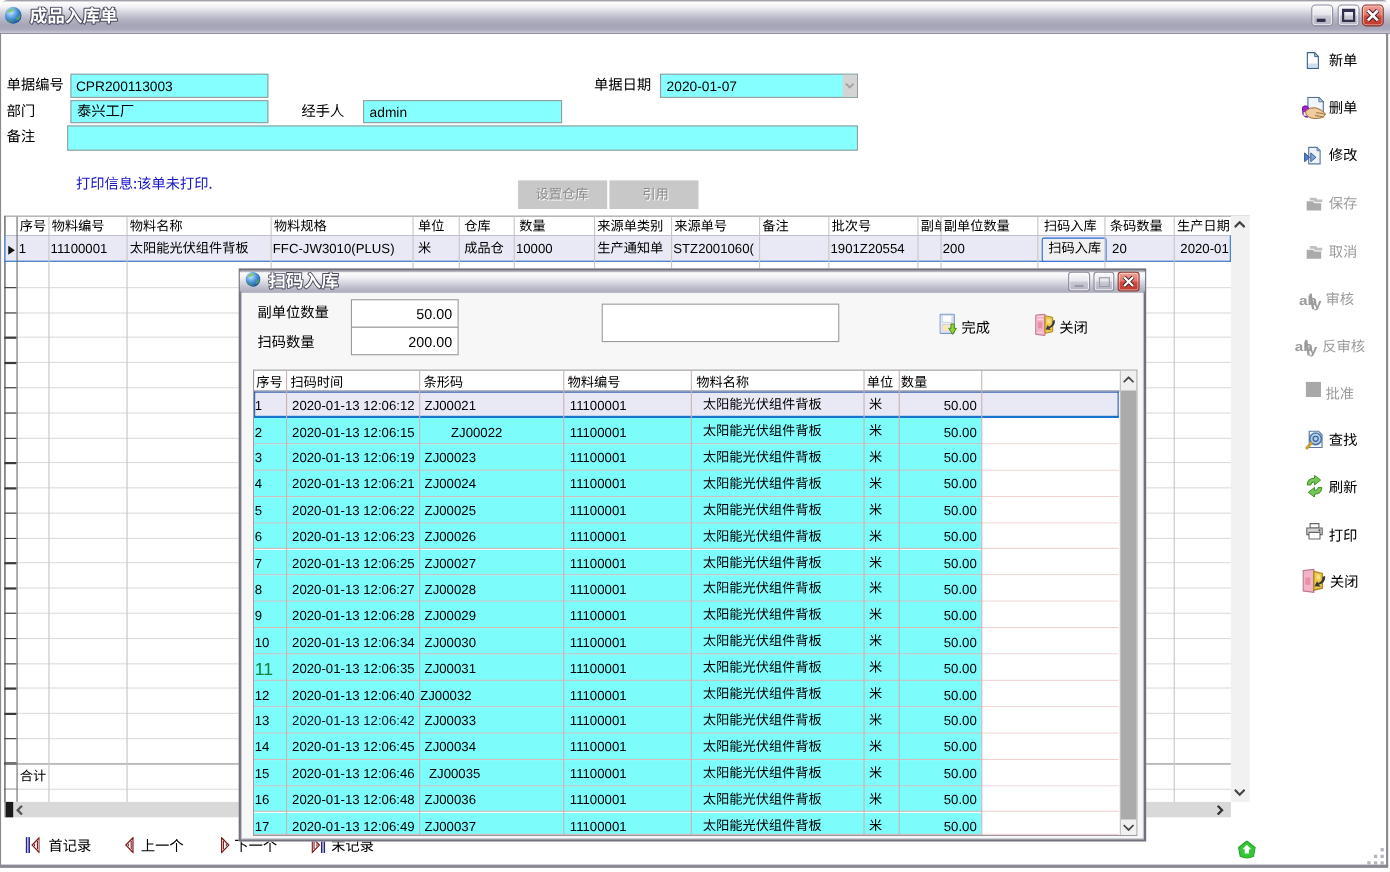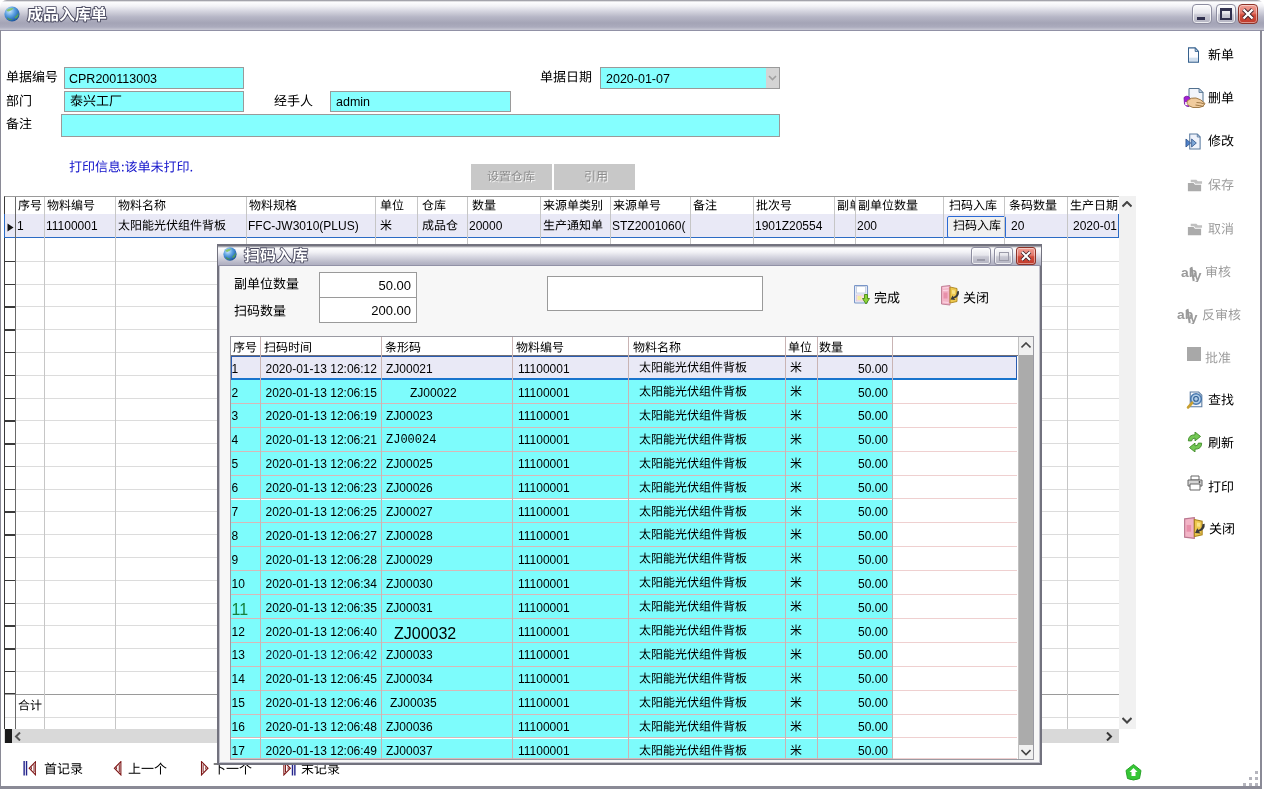--- a/index.html
+++ b/index.html
@@ -297,21 +297,21 @@
         <use href="#g68" x="0"></use>
       </g>
     </svg></div>
 <div style="position:absolute;left:421px;top:219px;line-height:0;"><svg width="38.0" height="15.0" viewBox="-1 0 38.0 15.0">
       <g fill="#000" transform="translate(0,10.56) scale(0.01200)">
         <use href="#g69" x="0"></use>
         <use href="#g70" x="1000"></use>
         <use href="#g32" x="2000"></use>
       </g>
     </svg></div>
-<div style="position:absolute;left:469px;top:219px;font-size:12px;color:#000; white-space:nowrap;">20000</div>
+<div style="position:absolute;left:469px;top:219px;font-size:12px;color:#000; white-space:nowrap;">10000</div>
 <div style="position:absolute;left:542px;top:219px;line-height:0;"><svg width="62.0" height="15.0" viewBox="-1 0 62.0 15.0">
       <g fill="#000" transform="translate(0,10.56) scale(0.01200)">
         <use href="#g57" x="0"></use>
         <use href="#g58" x="1000"></use>
         <use href="#g71" x="2000"></use>
         <use href="#g72" x="3000"></use>
         <use href="#g5" x="4000"></use>
       </g>
     </svg></div>
 <div style="position:absolute;left:612px;top:219px;font-size:12px;color:#000; white-space:nowrap;">STZ2001060(</div>
@@ -814,21 +814,21 @@
 <div style="position:absolute;left:789px;top:408.9px;line-height:0;z-index:55;"><svg width="14.0" height="15.0" viewBox="-1 0 14.0 15.0">
       <g fill="#000" transform="translate(0,10.56) scale(0.01200)">
         <use href="#g68" x="0"></use>
       </g>
     </svg></div>
 <div style="position:absolute;left:0px;top:0px;font-size:12px;color:#000;left:818px;top:409.4px;width:70px;text-align:right;z-index:55; white-space:nowrap;">50.00</div>
 <div class="abs" style="left:231px;top:427.8px;width:661px;height:23.9px;background:#7dfcfc;border-bottom:1px solid #d8b8b8;z-index:54;"></div>
 <div class="abs" style="left:892px;top:427.8px;width:125px;height:23.9px;background:#fff;border-bottom:1px solid #efd0d0;z-index:54;"></div>
 <div style="position:absolute;left:231.5px;top:433.3px;font-size:12px;color:#000;z-index:55; white-space:nowrap;">4</div>
 <div style="position:absolute;left:265.5px;top:433.3px;font-size:12px;color:#000;z-index:55; white-space:nowrap;">2020-01-13 12:06:21</div>
-<div style="position:absolute;left:386px;top:433.3px;font-size:12px;color:#000;z-index:55; white-space:nowrap;font-family:Liberation Mono, monospace;">ZJ00024</div>
+<div style="position:absolute;left:386px;top:433.3px;font-size:12px;color:#000;z-index:55; white-space:nowrap;">ZJ00024</div>
 <div style="position:absolute;left:518px;top:433.3px;font-size:12px;color:#000;z-index:55; white-space:nowrap;">11100001</div>
 <div style="position:absolute;left:638px;top:432.8px;line-height:0;z-index:55;"><svg width="110.0" height="15.0" viewBox="-1 0 110.0 15.0">
       <g fill="#000" transform="translate(0,10.56) scale(0.01200)">
         <use href="#g59" x="0"></use>
         <use href="#g60" x="1000"></use>
         <use href="#g61" x="2000"></use>
         <use href="#g62" x="3000"></use>
         <use href="#g63" x="4000"></use>
         <use href="#g64" x="5000"></use>
         <use href="#g65" x="6000"></use>
@@ -1014,21 +1014,21 @@
 <div style="position:absolute;left:789px;top:600.1px;line-height:0;z-index:55;"><svg width="14.0" height="15.0" viewBox="-1 0 14.0 15.0">
       <g fill="#000" transform="translate(0,10.56) scale(0.01200)">
         <use href="#g68" x="0"></use>
       </g>
     </svg></div>
 <div style="position:absolute;left:0px;top:0px;font-size:12px;color:#000;left:818px;top:600.6px;width:70px;text-align:right;z-index:55; white-space:nowrap;">50.00</div>
 <div class="abs" style="left:231px;top:619px;width:661px;height:23.9px;background:#7dfcfc;border-bottom:1px solid #d8b8b8;z-index:54;"></div>
 <div class="abs" style="left:892px;top:619px;width:125px;height:23.9px;background:#fff;border-bottom:1px solid #efd0d0;z-index:54;"></div>
 <div style="position:absolute;left:231.5px;top:624.5px;font-size:12px;color:#000;z-index:55; white-space:nowrap;">12</div>
 <div style="position:absolute;left:265.5px;top:624.5px;font-size:12px;color:#000;z-index:55; white-space:nowrap;">2020-01-13 12:06:40</div>
-<div style="position:absolute;left:394px;top:624.5px;font-size:16px;color:#000;z-index:55; white-space:nowrap;">ZJ00032</div>
+<div style="position:absolute;left:382px;top:624.5px;font-size:12px;color:#000;z-index:55; white-space:nowrap;">ZJ00032</div>
 <div style="position:absolute;left:518px;top:624.5px;font-size:12px;color:#000;z-index:55; white-space:nowrap;">11100001</div>
 <div style="position:absolute;left:638px;top:624px;line-height:0;z-index:55;"><svg width="110.0" height="15.0" viewBox="-1 0 110.0 15.0">
       <g fill="#000" transform="translate(0,10.56) scale(0.01200)">
         <use href="#g59" x="0"></use>
         <use href="#g60" x="1000"></use>
         <use href="#g61" x="2000"></use>
         <use href="#g62" x="3000"></use>
         <use href="#g63" x="4000"></use>
         <use href="#g64" x="5000"></use>
         <use href="#g65" x="6000"></use>

